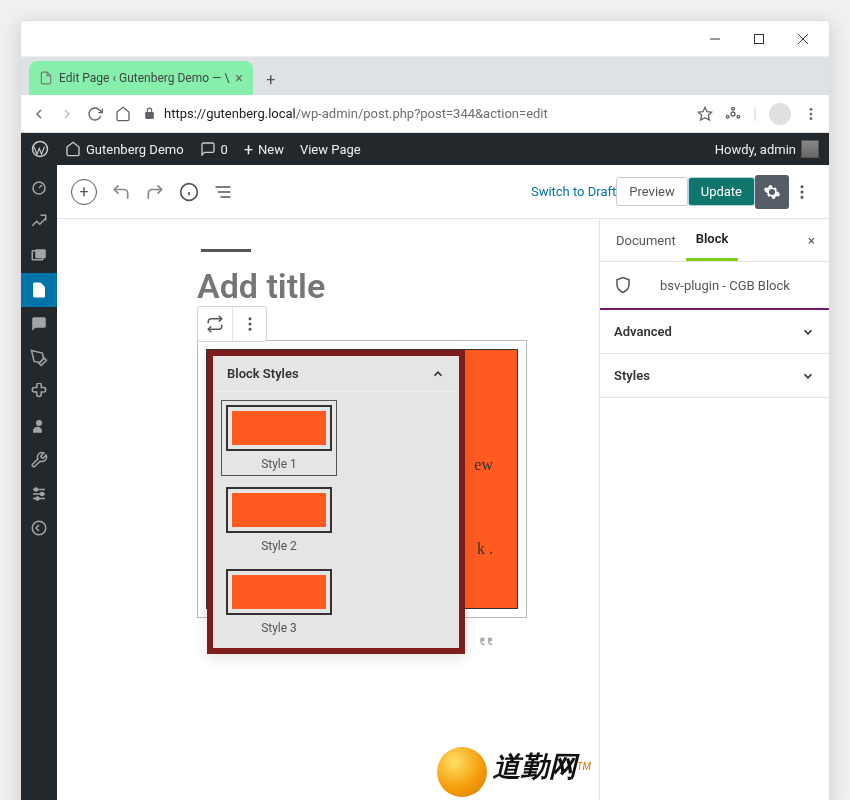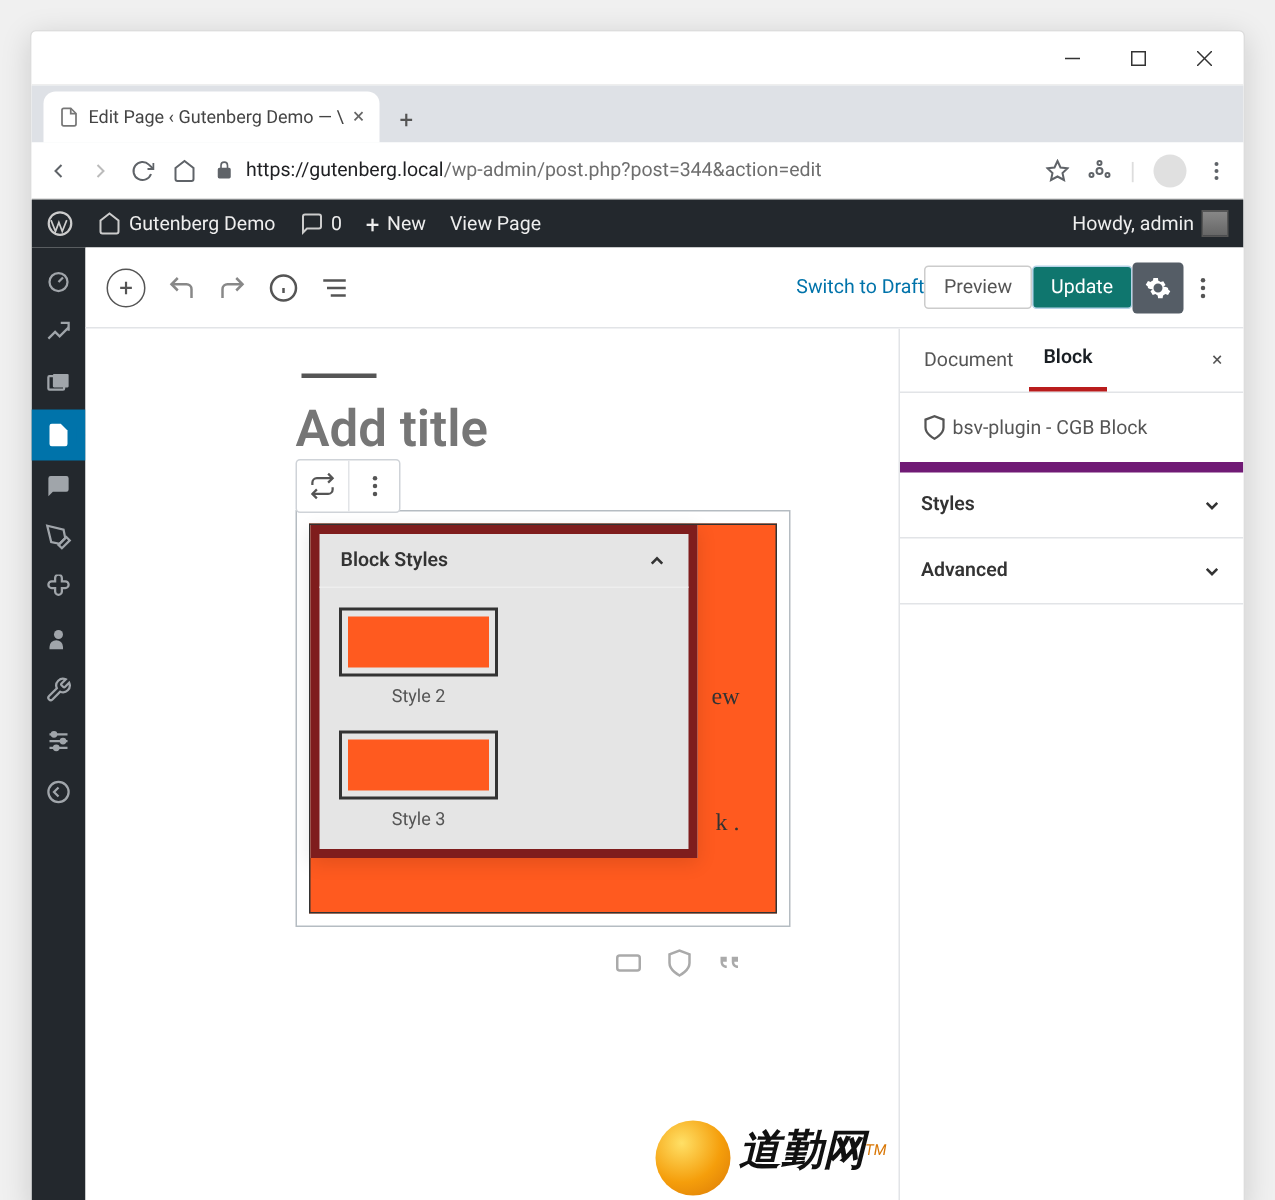--- a/index.html
+++ b/index.html
@@ -2,21 +2,21 @@
 <html><head>
 <meta charset="utf-8">
 <style>
 *{box-sizing:border-box;margin:0;padding:0;font-family:-apple-system,BlinkMacSystemFont,"Segoe UI",Roboto,sans-serif}
 body{background:#f0f0f0;display:flex;justify-content:center;padding:20px}
 .window{width:810px;background:#fff;border:1px solid #ddd;border-radius:4px;box-shadow:0 4px 20px rgba(0,0,0,0.15);overflow:hidden}
 .titlebar{height:36px;background:#fff;display:flex;align-items:center;justify-content:flex-end;padding:0 4px;border-bottom:1px solid #eee}
 .titlebar .wbtn{width:44px;height:30px;display:flex;align-items:center;justify-content:center;font-size:11px;color:#333;cursor:pointer}
 .titlebar .wbtn svg{width:10px;height:10px}
 .tabbar{height:38px;background:#dee1e6;display:flex;align-items:flex-end;padding:0 8px}
-.tab{background:#ffffff;height:34px;min-width:200px;border-radius:8px 8px 0 0;display:flex;align-items:center;padding:0 10px;font-size:12px;color:#444;gap:6px}
+.tab{background:#86efac;height:34px;min-width:200px;border-radius:8px 8px 0 0;display:flex;align-items:center;padding:0 10px;font-size:12px;color:#444;gap:6px}
 .tab .close{margin-left:auto;font-size:14px;color:#666;cursor:pointer}
 .newtab{width:28px;height:28px;display:flex;align-items:center;justify-content:center;color:#555;font-size:16px;cursor:pointer;margin-left:4px;margin-bottom:2px}
 .addressbar{height:38px;background:#fff;display:flex;align-items:center;padding:0 10px;gap:12px;border-bottom:1px solid #e0e0e0}
 .addressbar .navicon{color:#5f6368;cursor:pointer;display:flex;align-items:center}
 .addressbar .navicon.disabled{color:#bbb;cursor:default}
 .addressbar .url{flex:1;display:flex;align-items:center;gap:8px;font-size:13px;color:#202124}
 .addressbar .url .host{color:#202124}
 .addressbar .url .path{color:#6e6e6e}
 .addressbar .right{display:flex;align-items:center;gap:12px;color:#5f6368}
 .addressbar .avatar{width:22px;height:22px;border-radius:50%;background:#e0e0e0}
@@ -54,23 +54,23 @@
 .styles-popup .grid{display:flex;flex-wrap:wrap;padding:8px;gap:6px}
 .styles-popup .cell{width:116px;padding:4px;text-align:center;cursor:pointer;border:1px solid transparent}
 .styles-popup .cell.sel{border:1px solid #555}
 .styles-popup .preview{border:2px solid #333;height:46px;padding:4px;margin-bottom:6px}
 .styles-popup .preview .inner{background:#ff5a1f;height:100%}
 .styles-popup .lbl{font-size:12px;color:#555}
 .bottom-icons{display:flex;gap:14px;color:#aaa;margin-top:14px;justify-content:flex-end;padding-right:40px}
 .sidebar{width:230px;border-left:1px solid #e2e4e7;background:#fff;display:flex;flex-direction:column;font-size:13px}
 .sidebar .tabs{display:flex;align-items:center;border-bottom:1px solid #e2e4e7;padding:0 6px}
 .sidebar .tabs .t{padding:12px 10px;color:#555;cursor:pointer}
-.sidebar .tabs .t.active{font-weight:600;border-bottom:3px solid #b91c1c;color:#191e23}
+.sidebar .tabs .t.active{font-weight:600;border-bottom:3px solid #84cc16;color:#191e23}
 .sidebar .tabs .x{margin-left:auto;padding:0 8px;color:#555;cursor:pointer}
-.sidebar .blockinfo{padding:14px;display:flex;align-items:center;gap:3px;border-bottom:7px solid #701a75;color:#555}
+.sidebar .blockinfo{padding:14px;display:flex;align-items:center;gap:28px;border-bottom:2px solid #701a75;color:#555}
 .sidebar .panel{padding:14px;display:flex;align-items:center;justify-content:space-between;border-bottom:1px solid #e2e4e7;font-weight:600;color:#333;cursor:pointer}
 .watermark{position:absolute;right:8px;bottom:8px;font-style:italic;color:#c0392b;font-family:cursive;pointer-events:none;}
 .watermark .logo{width:50px;height:50px;background:radial-gradient(circle at 35% 30%,#ffe066,#f59e0b 55%,#d97706);border-radius:50%;display:inline-block;vertical-align:middle;margin-right:6px;position:relative}
 .watermark .big{font-size:28px;font-weight:bold;color:#111}
 .watermark .url{font-size:15px;color:#b91c1c}
 svg{display:block}
 </style>
 </head>
 <body>
 
@@ -344,20 +344,26 @@
                 <div class="styles-popup">
                   <div class="hdr">
                     <span>Block Styles</span>
                     <span>
                         <svg width="14" height="14" viewBox="0 0 24 24" fill="none" stroke="#333" stroke-width="3">
                           <polyline points="18 15 12 9 6 15"></polyline>
                         </svg>
                       </span>
                   </div>
                   <div class="grid" id="styles-grid">
+                      <div class="cell sel">
+                        <div class="preview">
+                          <div class="inner"></div>
+                        </div>
+                        <div class="lbl">Style 1</div>
+                      </div>
                       <div class="cell">
                         <div class="preview">
                           <div class="inner"></div>
                         </div>
                         <div class="lbl">Style 2</div>
                       </div>
                       <div class="cell">
                         <div class="preview">
                           <div class="inner"></div>
                         </div>
@@ -399,32 +405,32 @@
           </div>
           <div class="blockinfo">
             <span>
                 <svg width="18" height="18" viewBox="0 0 24 24" fill="none" stroke="#555" stroke-width="2">
                   <path d="M12 22s8-4 8-10V5l-8-3-8 3v7c0 6 8 10 8 10z"></path>
                 </svg>
               </span>
             <span>bsv-plugin - CGB Block</span>
           </div>
           <div class="panel">
+            <span>Advanced</span>
+            <span>
+                <svg width="14" height="14" viewBox="0 0 24 24" fill="none" stroke="#333" stroke-width="3">
+                  <polyline points="6 9 12 15 18 9"></polyline>
+                </svg>
+              </span>
+          </div>
+          <div class="panel">
             <span>Styles</span>
             <span>
                 <svg width="14" height="14" viewBox="0 0 24 24" fill="none" stroke="#333" stroke-width="3">
                   <polyline points="6 9 12 15 18 9"></polyline>
                 </svg>
               </span>
           </div>
-          <div class="panel">
-            <span>Advanced</span>
-            <span>
-                <svg width="14" height="14" viewBox="0 0 24 24" fill="none" stroke="#333" stroke-width="3">
-                  <polyline points="6 9 12 15 18 9"></polyline>
-                </svg>
-              </span>
-          </div>
         </div>
       </div>
     </div>
   </div>
 </div>
 
 </body></html>

